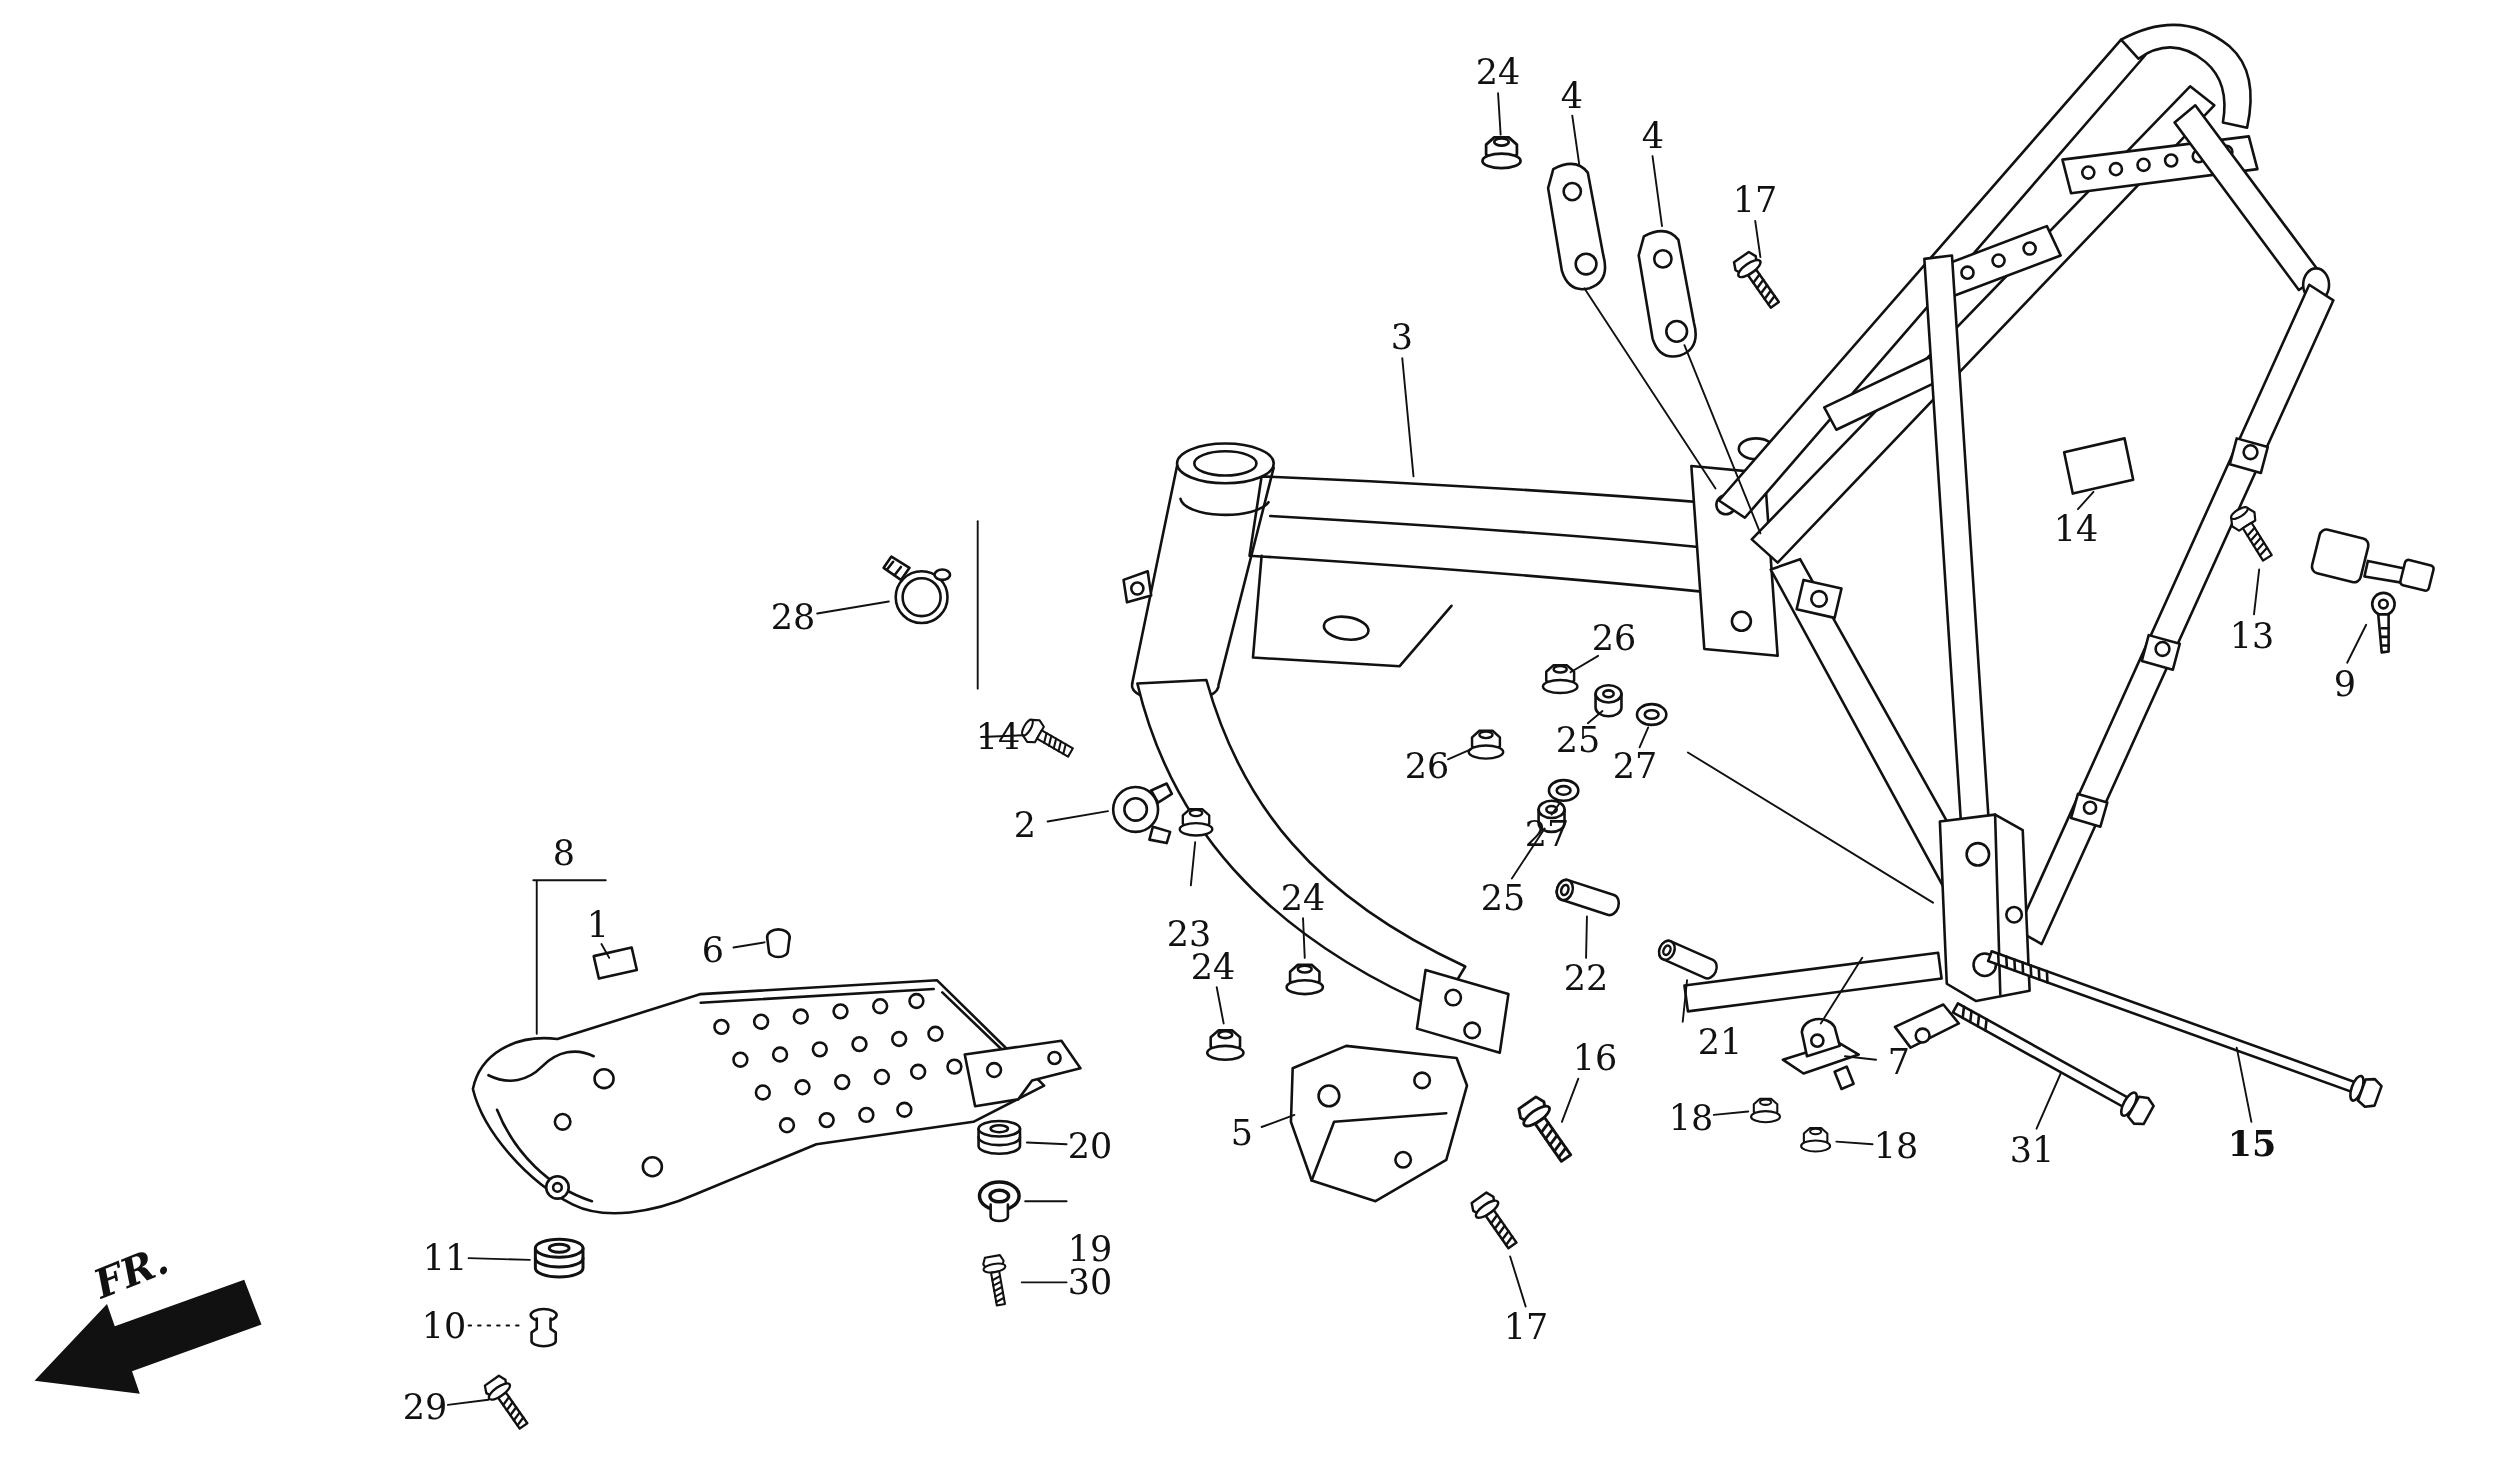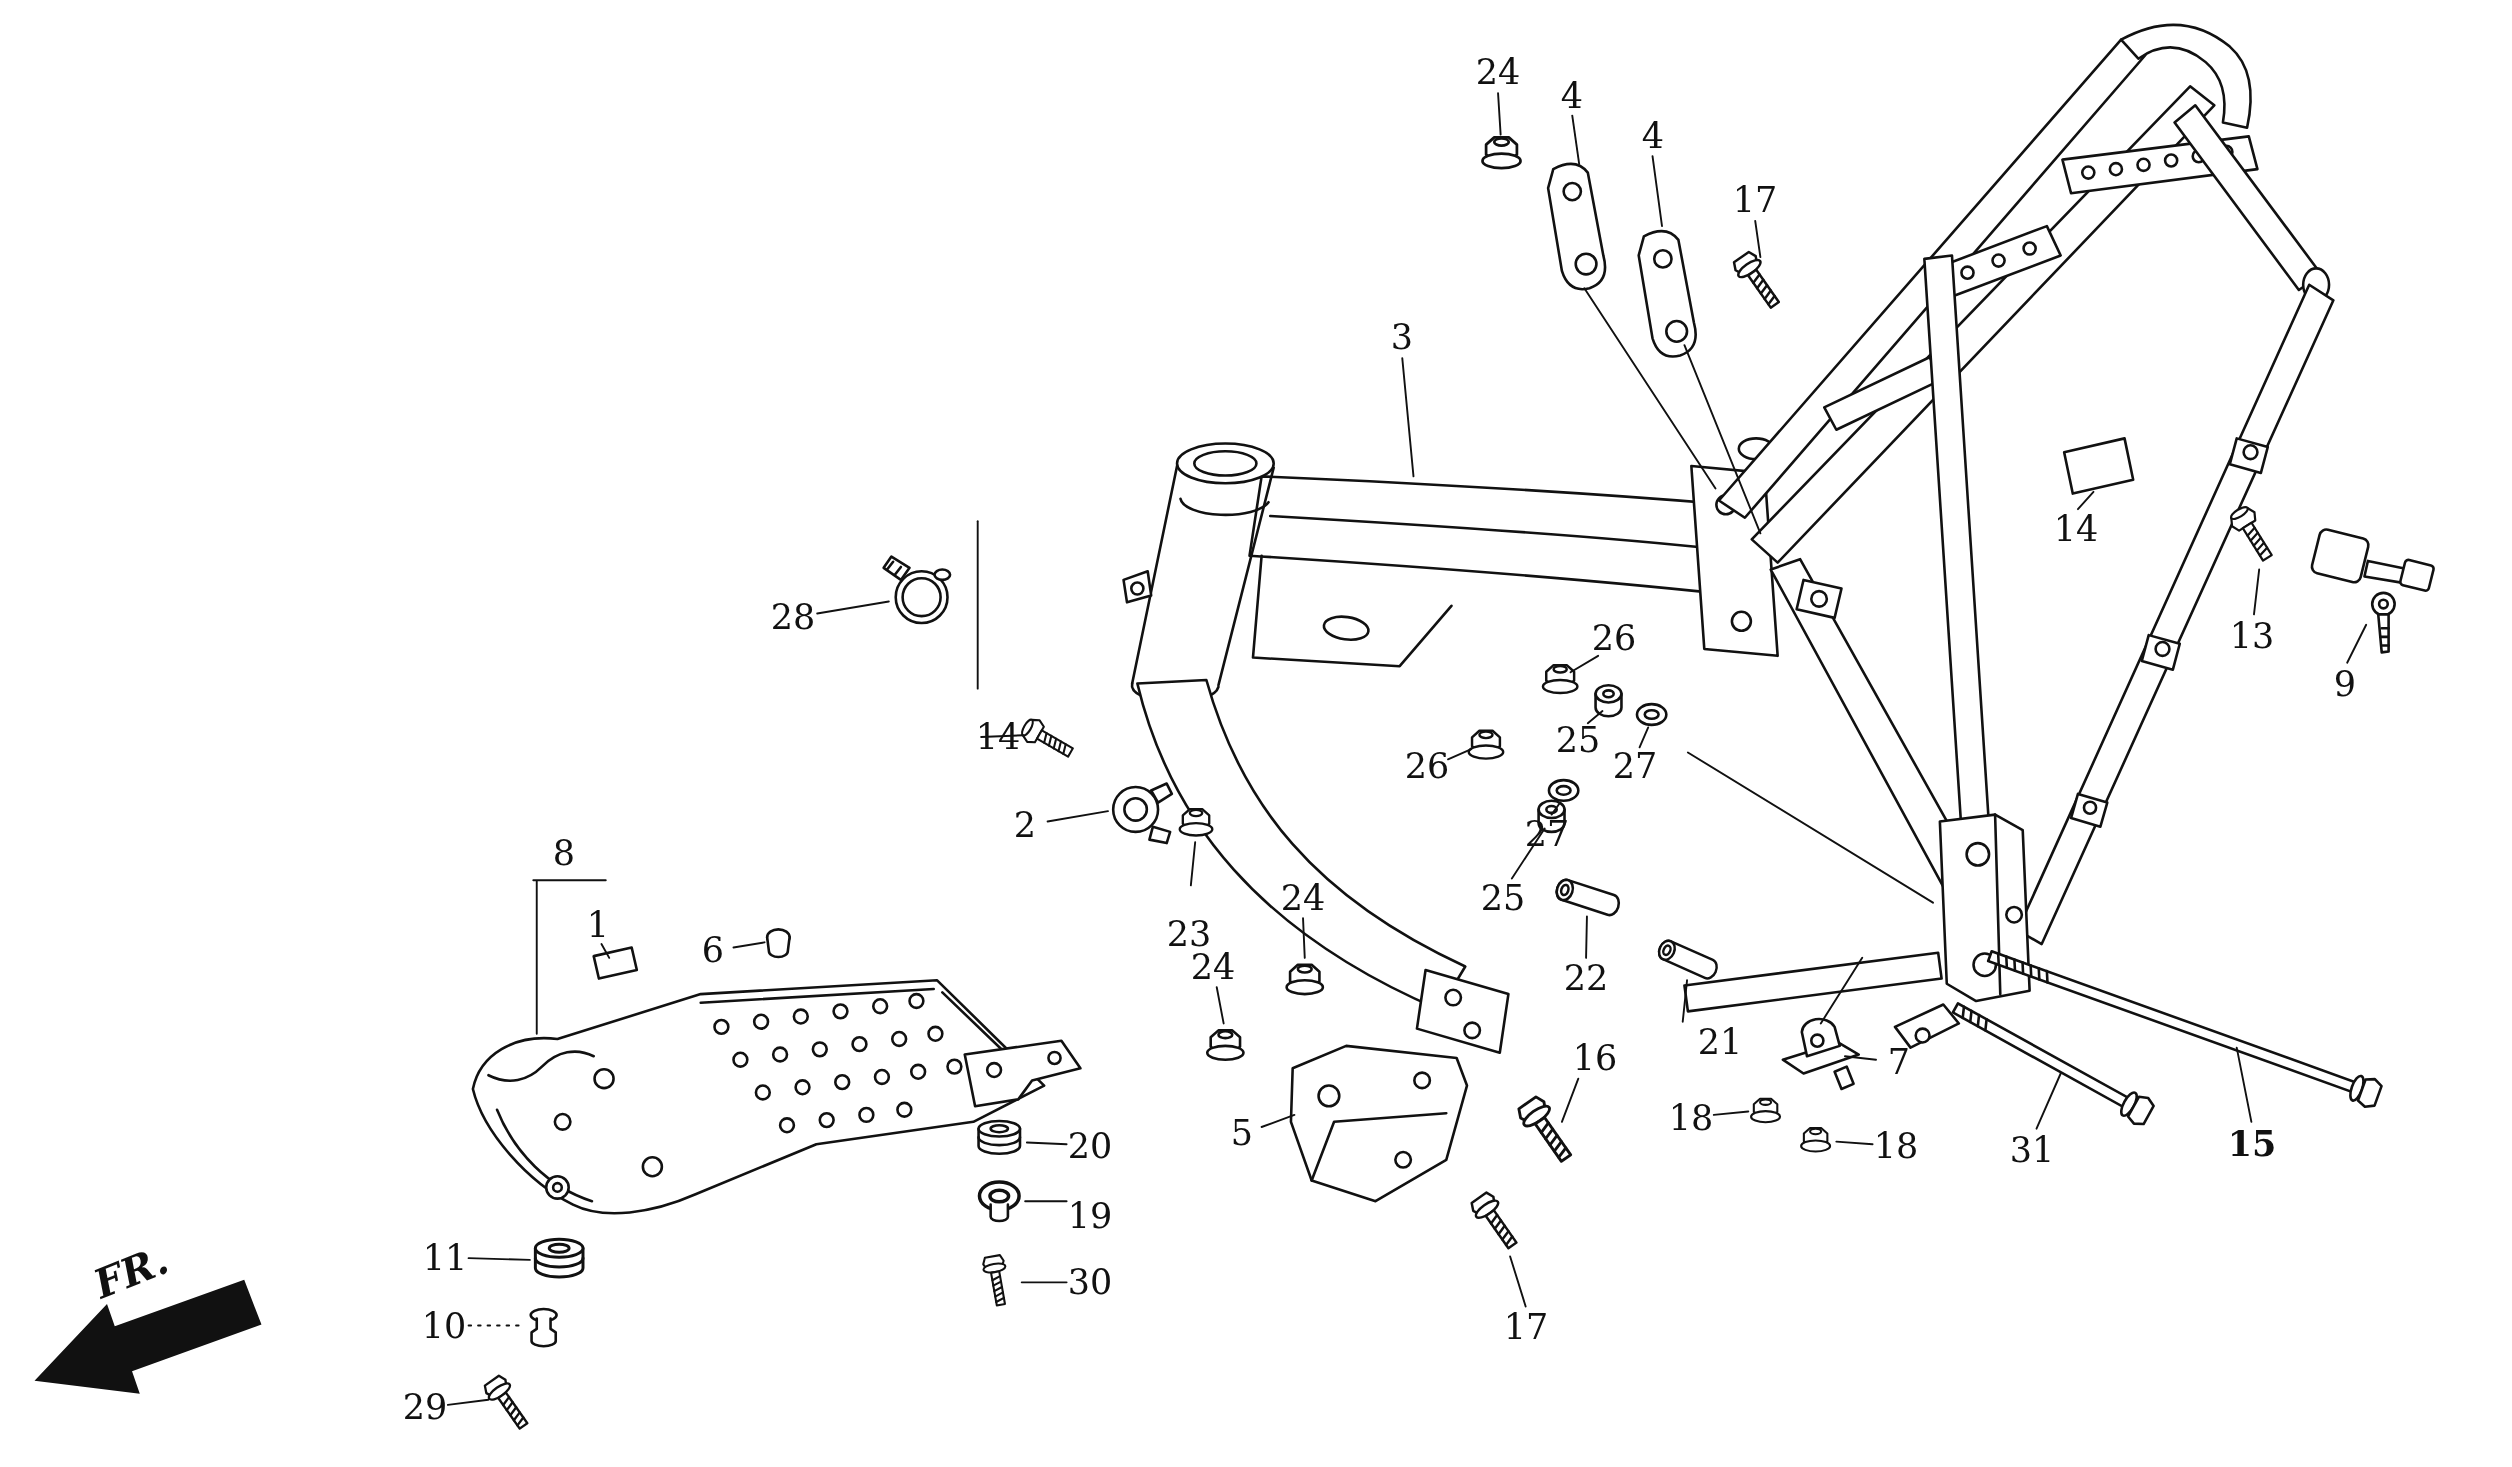--- a/index.html
+++ b/index.html
@@ -365,21 +365,21 @@
       <div class="callout" style="left: 1303px; top: 898px;">24</div>
       <div class="callout" style="left: 1213px; top: 967px;">24</div>
       <div class="callout" style="left: 1586px; top: 978px;">22</div>
       <div class="callout" style="left: 1720px; top: 1042px;">21</div>
       <div class="callout" style="left: 1578px; top: 1058px; margin-left: 17px;">16</div>
       <div class="callout" style="left: 1899px; top: 1062px;">7</div>
       <div class="callout" style="left: 1691px; top: 1118px;">18</div>
       <div class="callout" style="left: 1896px; top: 1146px;">18</div>
       <div class="callout" style="left: 1242px; top: 1133px;">5</div>
       <div class="callout" style="left: 1090px; top: 1146px;">20</div>
-      <div class="callout" style="left: 1090px; top: 1216px;">19</div>
+      <div class="callout" style="left: 1090px; top: 1249px;">19</div>
       <div class="callout" style="left: 1090px; top: 1282px;">30</div>
       <div class="callout" style="left: 2032px; top: 1150px;">31</div>
       <div class="callout" style="left: 2252px; top: 1143px; font-weight: bold;">15</div>
       <div class="callout" style="left: 445px; top: 1258px;">11</div>
       <div class="callout" style="left: 444px; top: 1326px;">10</div>
       <div class="callout" style="left: 1526px; top: 1327px;">17</div>
       <div class="callout" style="left: 425px; top: 1407px;">29</div>
     </div>
 
 <div class="fr-label">FR.</div>

